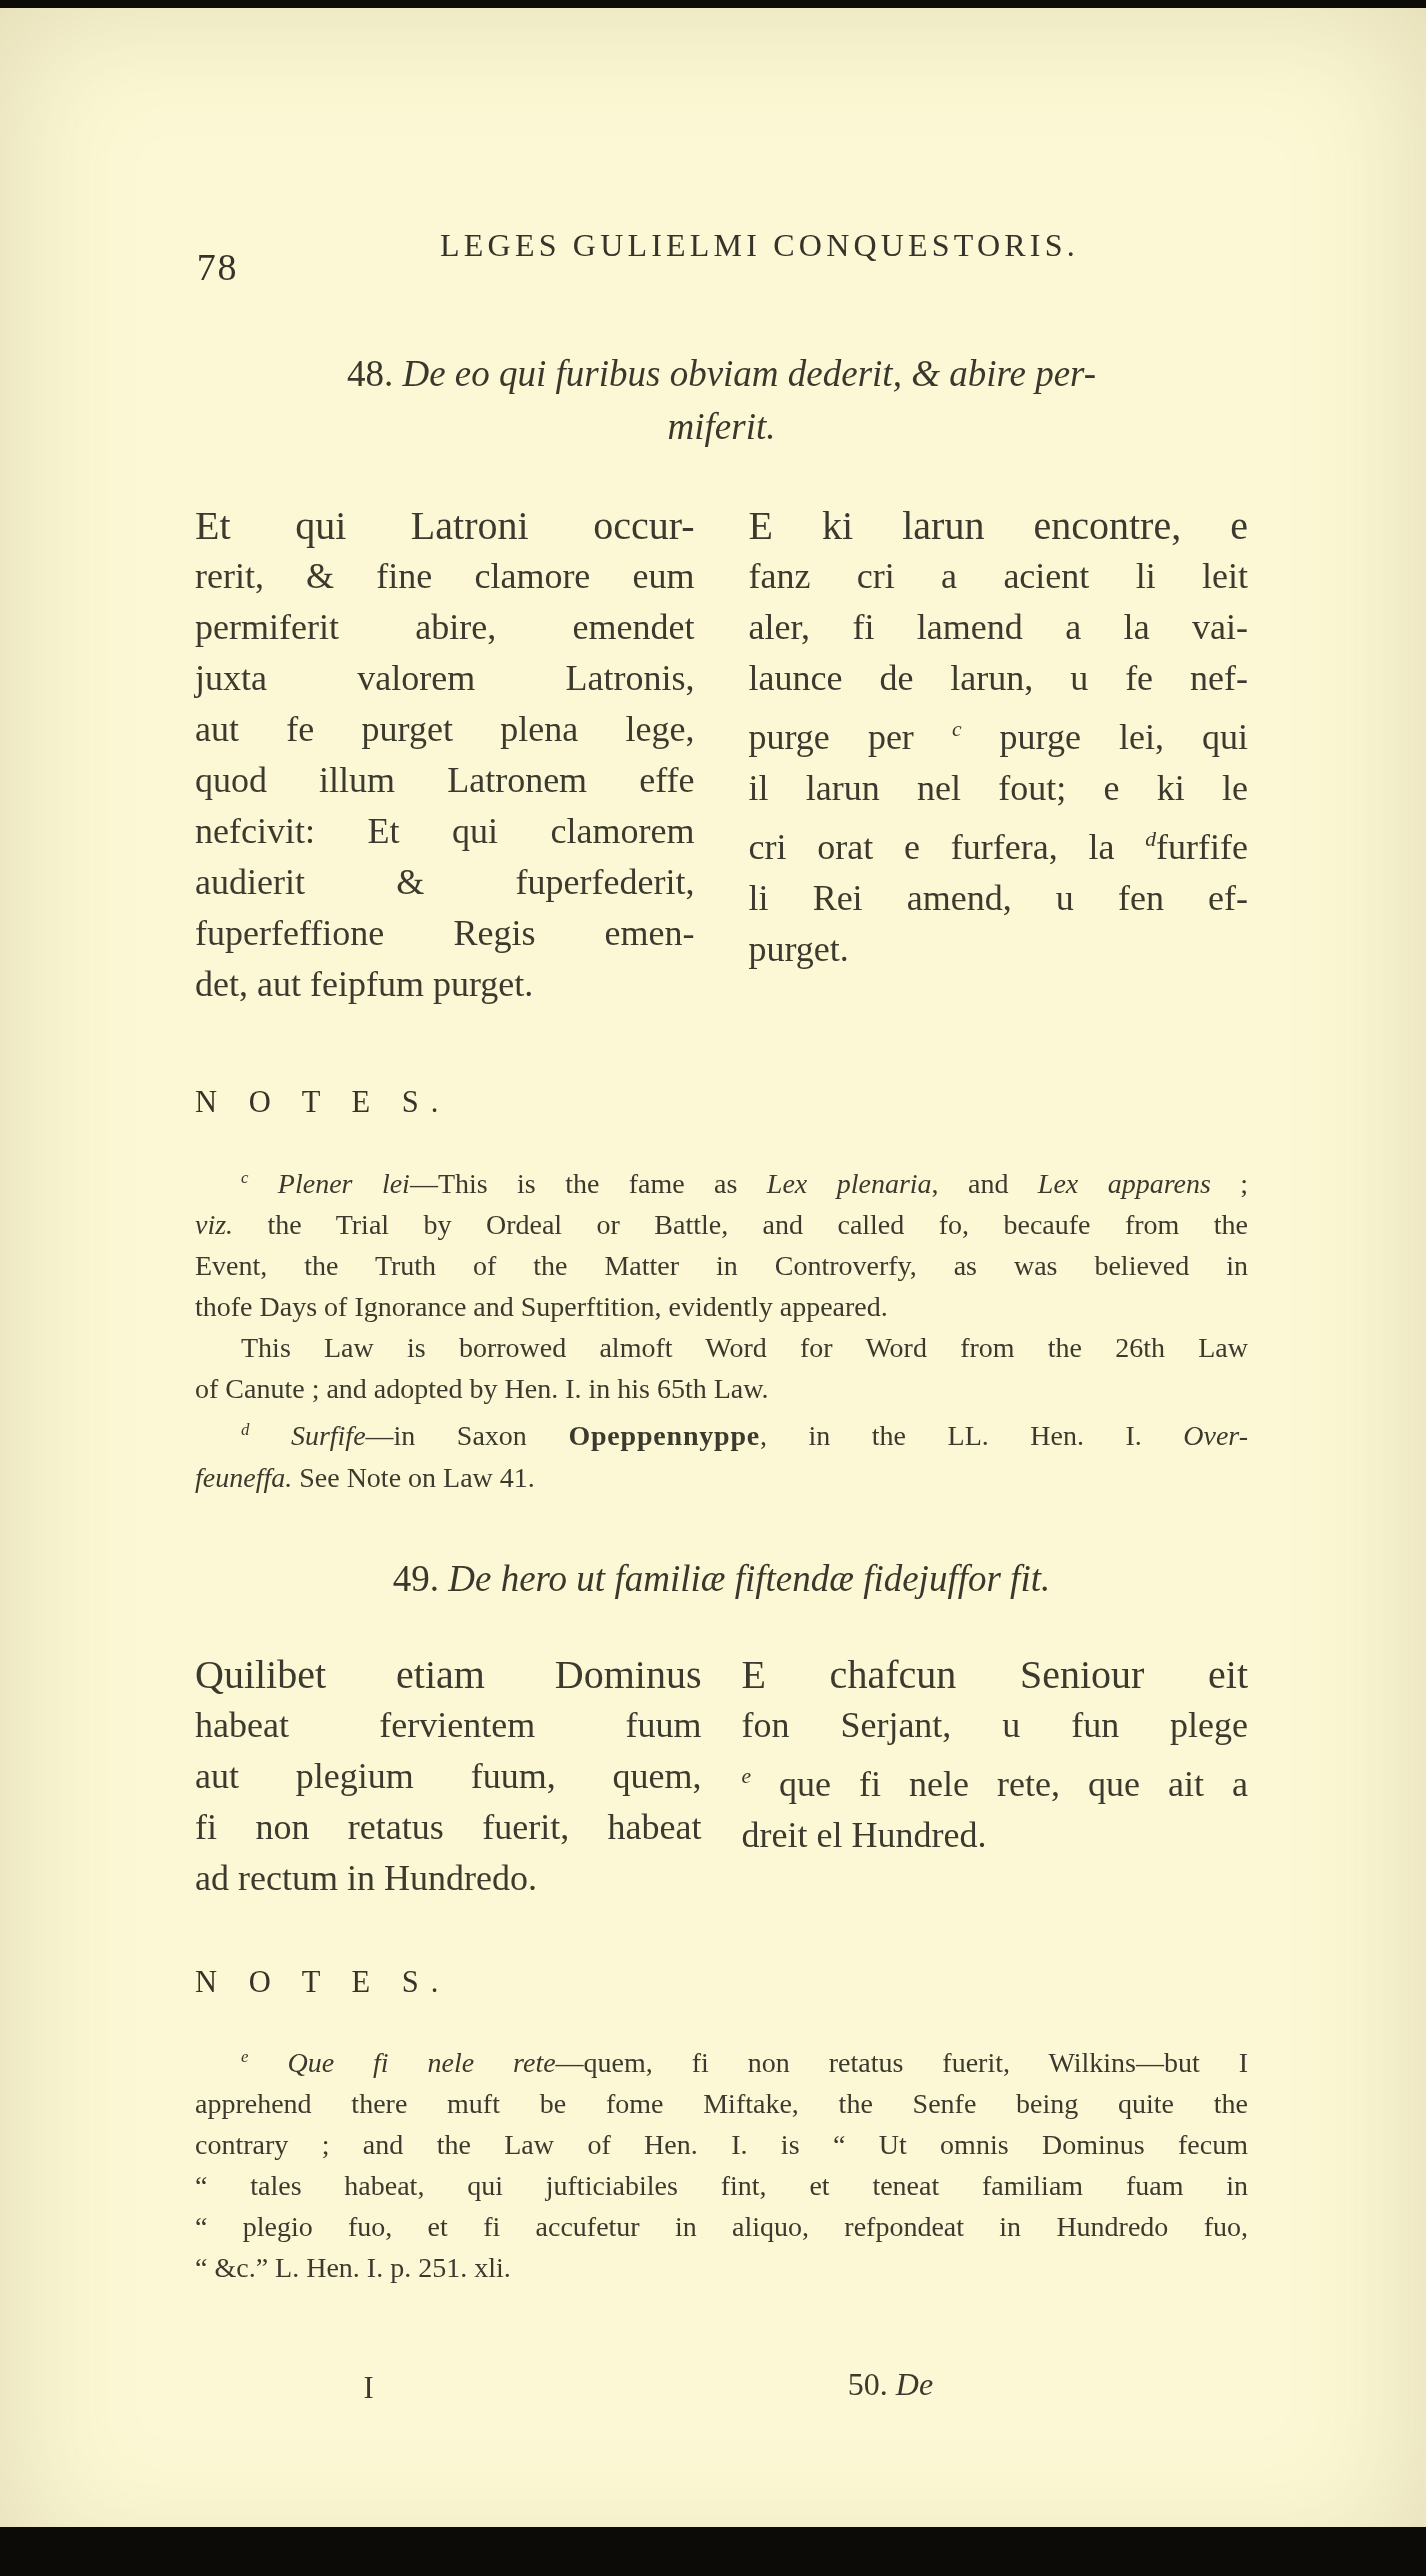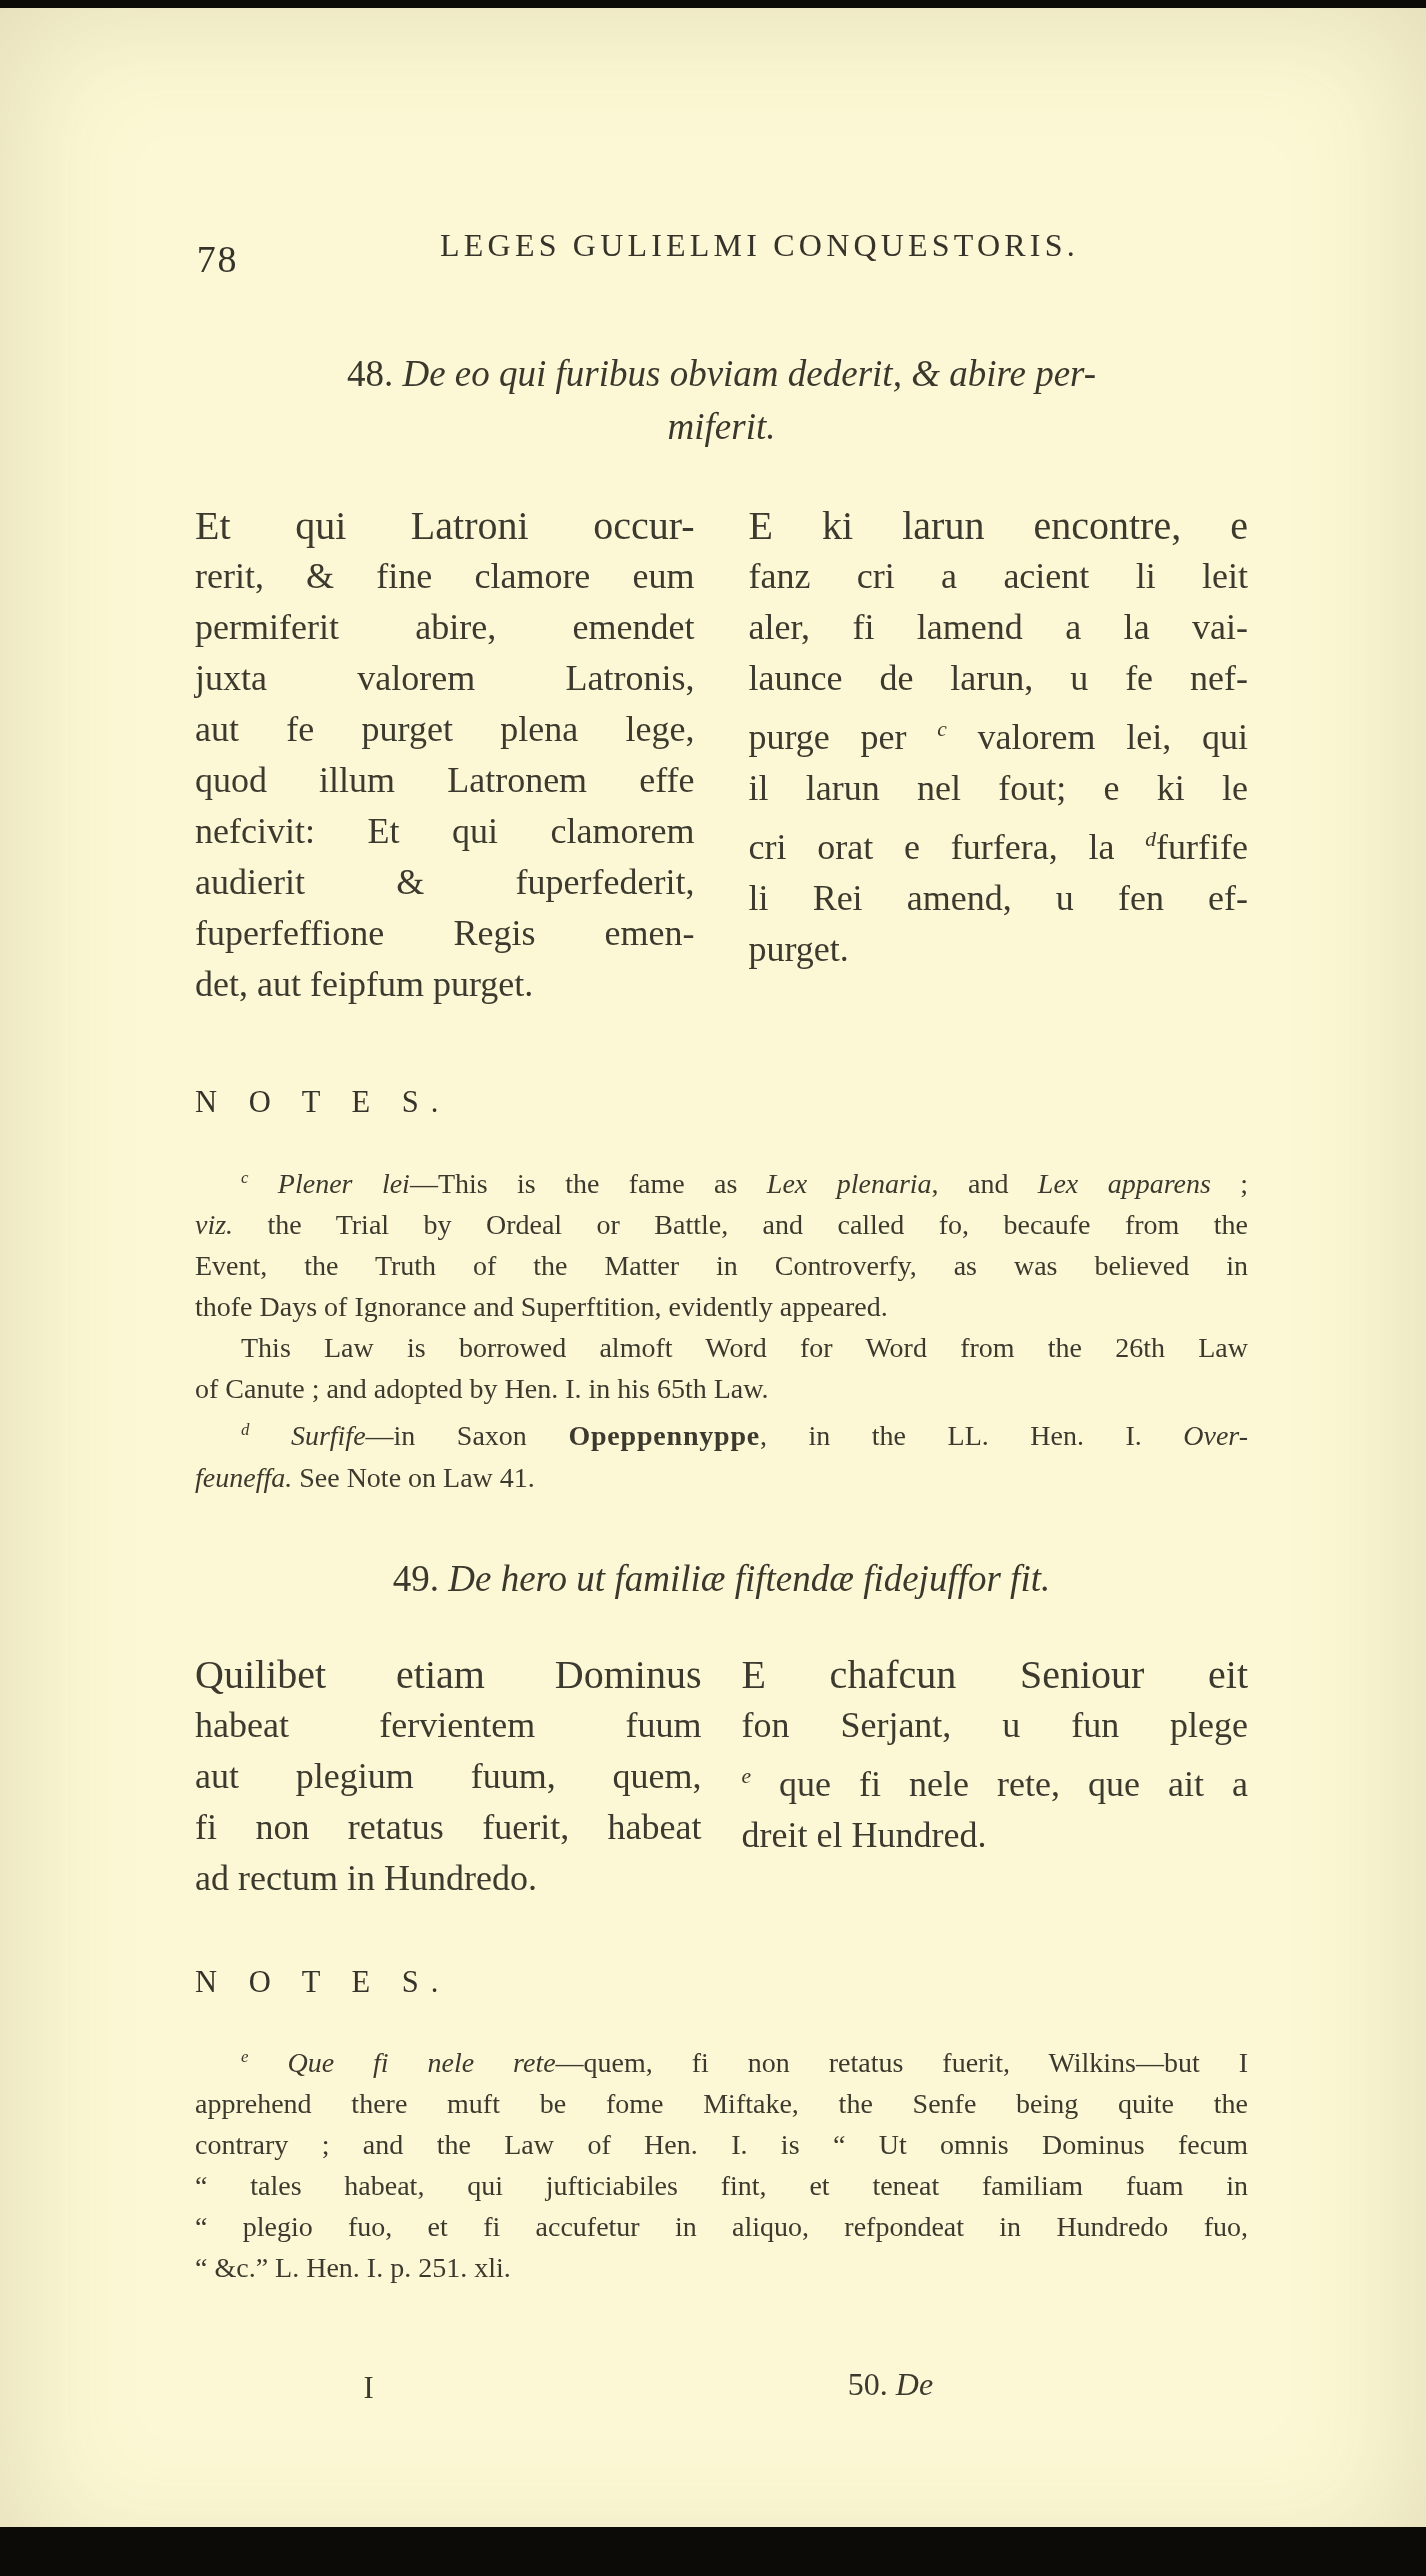--- a/index.html
+++ b/index.html
@@ -28,21 +28,21 @@
 
   .content {
     position:absolute;
     left:195px; top:0;
     width:1053px;
   }
 
   
   .header { position:relative; margin-top:227px; height:49px; }
   .page-number {
-    position:absolute; left:1.7px; top:10px;
+    position:absolute; left:1.7px; top:18px;
     font-size:38px; letter-spacing:1.7px; color:#35332a;
   }
   .running-title {
     text-align:center; padding-left:76px;
     font-size:32px; letter-spacing:4.2px; color:#35332a;
     white-space:nowrap;
   }
 
   
   .tline { min-height:1em; }
@@ -117,21 +117,21 @@
           <div class="tline"><span>nefcivit: Et qui clamorem</span></div>
           <div class="tline"><span>audierit &amp; fuperfederit,</span></div>
           <div class="tline"><span>fuperfeffione Regis emen-</span></div>
           <div class="tline"><span>det, aut feipfum purget.</span></div>
         </div>
       <div class="col">
           <div class="tline"><span>E ki larun encontre, e</span></div>
           <div class="tline"><span>fanz cri a acient li leit</span></div>
           <div class="tline"><span>aler, fi lamend a la vai-</span></div>
           <div class="tline"><span>launce de larun, u fe nef-</span></div>
-          <div class="tline"><span>purge per </span><span class="sup">c</span><span> valorem lei, qui</span></div>
+          <div class="tline"><span>purge per </span><span class="sup">c</span><span> purge lei, qui</span></div>
           <div class="tline"><span>il larun nel fout; e ki le</span></div>
           <div class="tline"><span>cri orat e furfera, la </span><span class="sup">d</span><span>furfife</span></div>
           <div class="tline"><span>li Rei amend, u fen ef-</span></div>
           <div class="tline"><span>purget.</span></div>
         </div>
     </div>
 
     <div class="notes-heading notes-heading-48">N O T E S.</div>
 
     <div class="notes notes-48">

